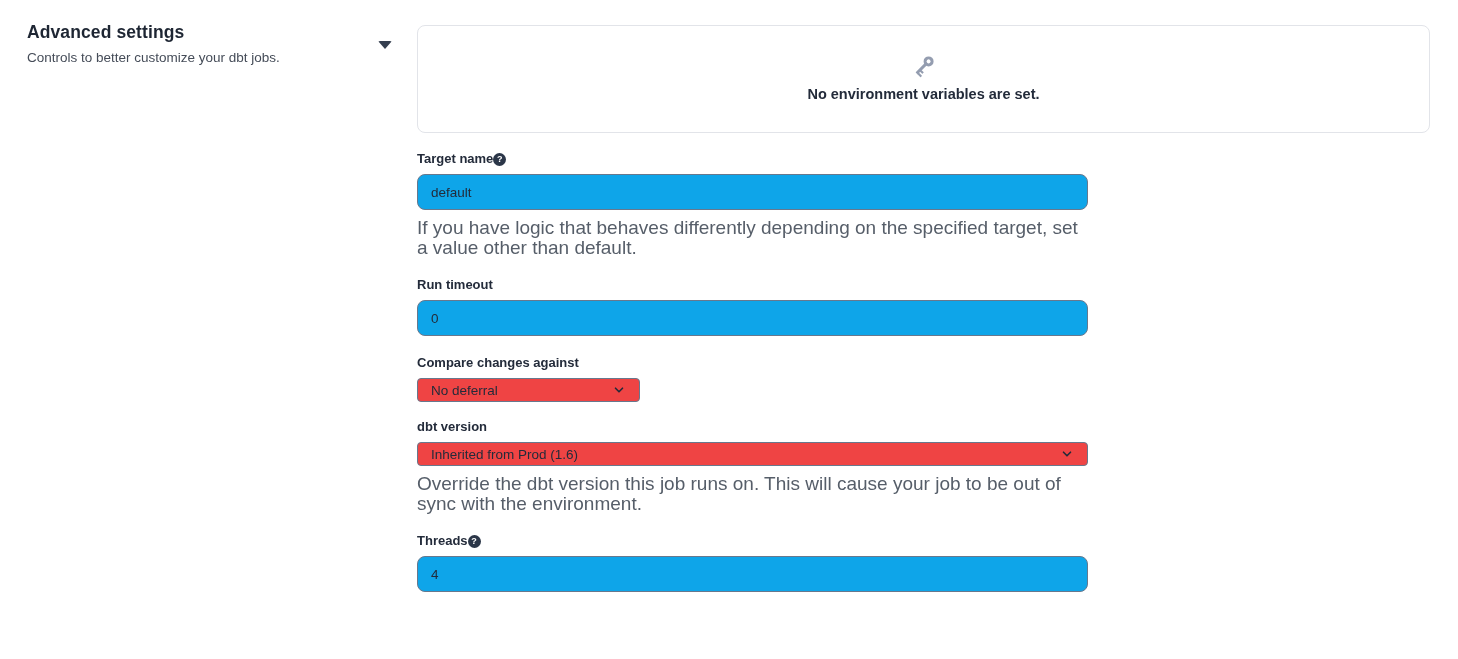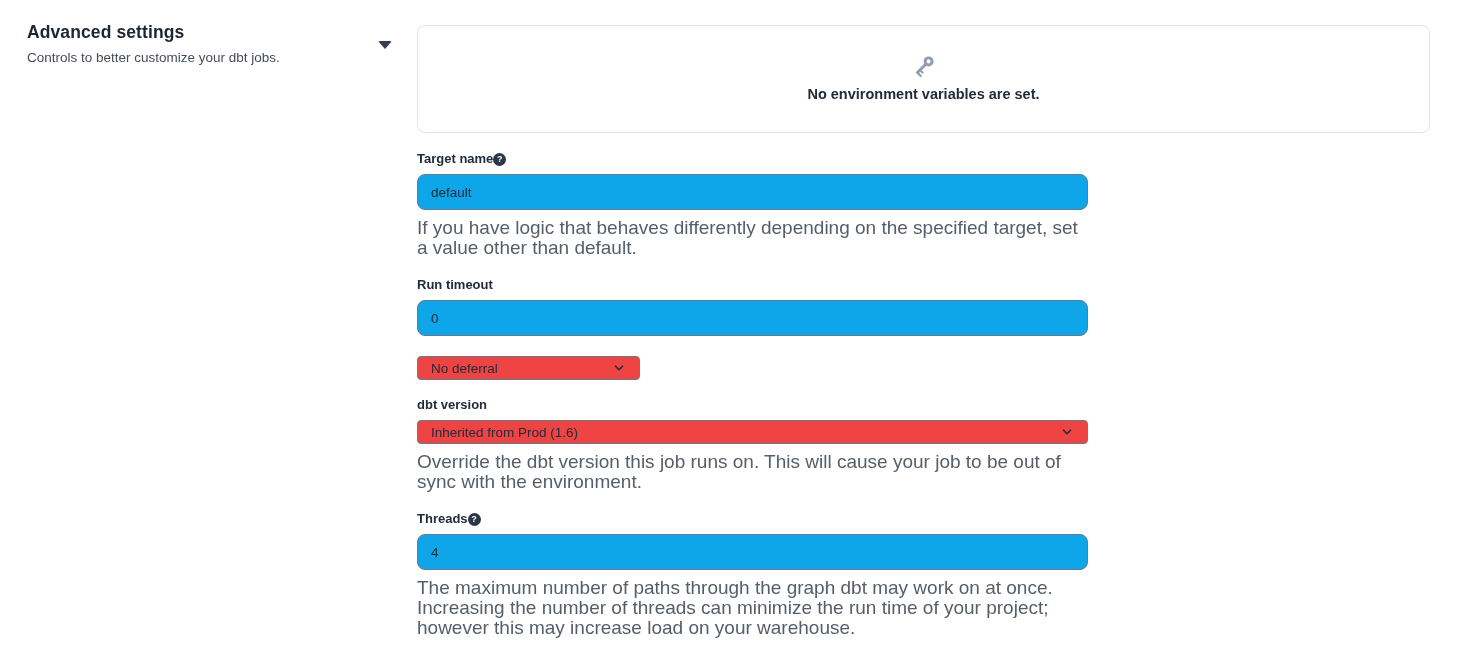--- a/index.html
+++ b/index.html
@@ -110,20 +110,23 @@
     </div>
 
     <div class="field">
       <div class="field-label">
         <span>Run timeout</span>
       </div>
       <input class="text-input" type="text" value="0" style="">
     </div>
 
     <div class="field" style="margin-bottom:18px;">
+      <div class="field-label">
+        <span>Compare changes against</span>
+      </div>
       <div class="select-box narrow">
         <span>No deferral</span>
         <svg class="chevron-icon" width="14" height="14" viewBox="0 0 14 14" aria-hidden="true">
           <polyline points="3.5,5.2 7,8.8 10.5,5.2" fill="none" stroke="#232b3a" stroke-width="1.6" stroke-linecap="round" stroke-linejoin="round"></polyline>
         </svg>
       </div>
     </div>
 
     <div class="field">
       <div class="field-label">
@@ -137,17 +140,16 @@
       </div>
       <div class="helper">Override the dbt version this job runs on. This will cause your job to be out of sync with the environment.</div>
     </div>
 
     <div class="field">
       <div class="field-label">
         <span>Threads</span>
         <span class="help-icon">?</span>
       </div>
       <input class="text-input" type="text" value="4" style="">
-      <div class="helper">The maximum number of paths through the graph dbt may work on at once. Increasing the number of threads can minimize the run time of your project; however this may increase load on your warehouse.</div>
     </div>
 
   </div>
 </div>
 
 </body></html>

